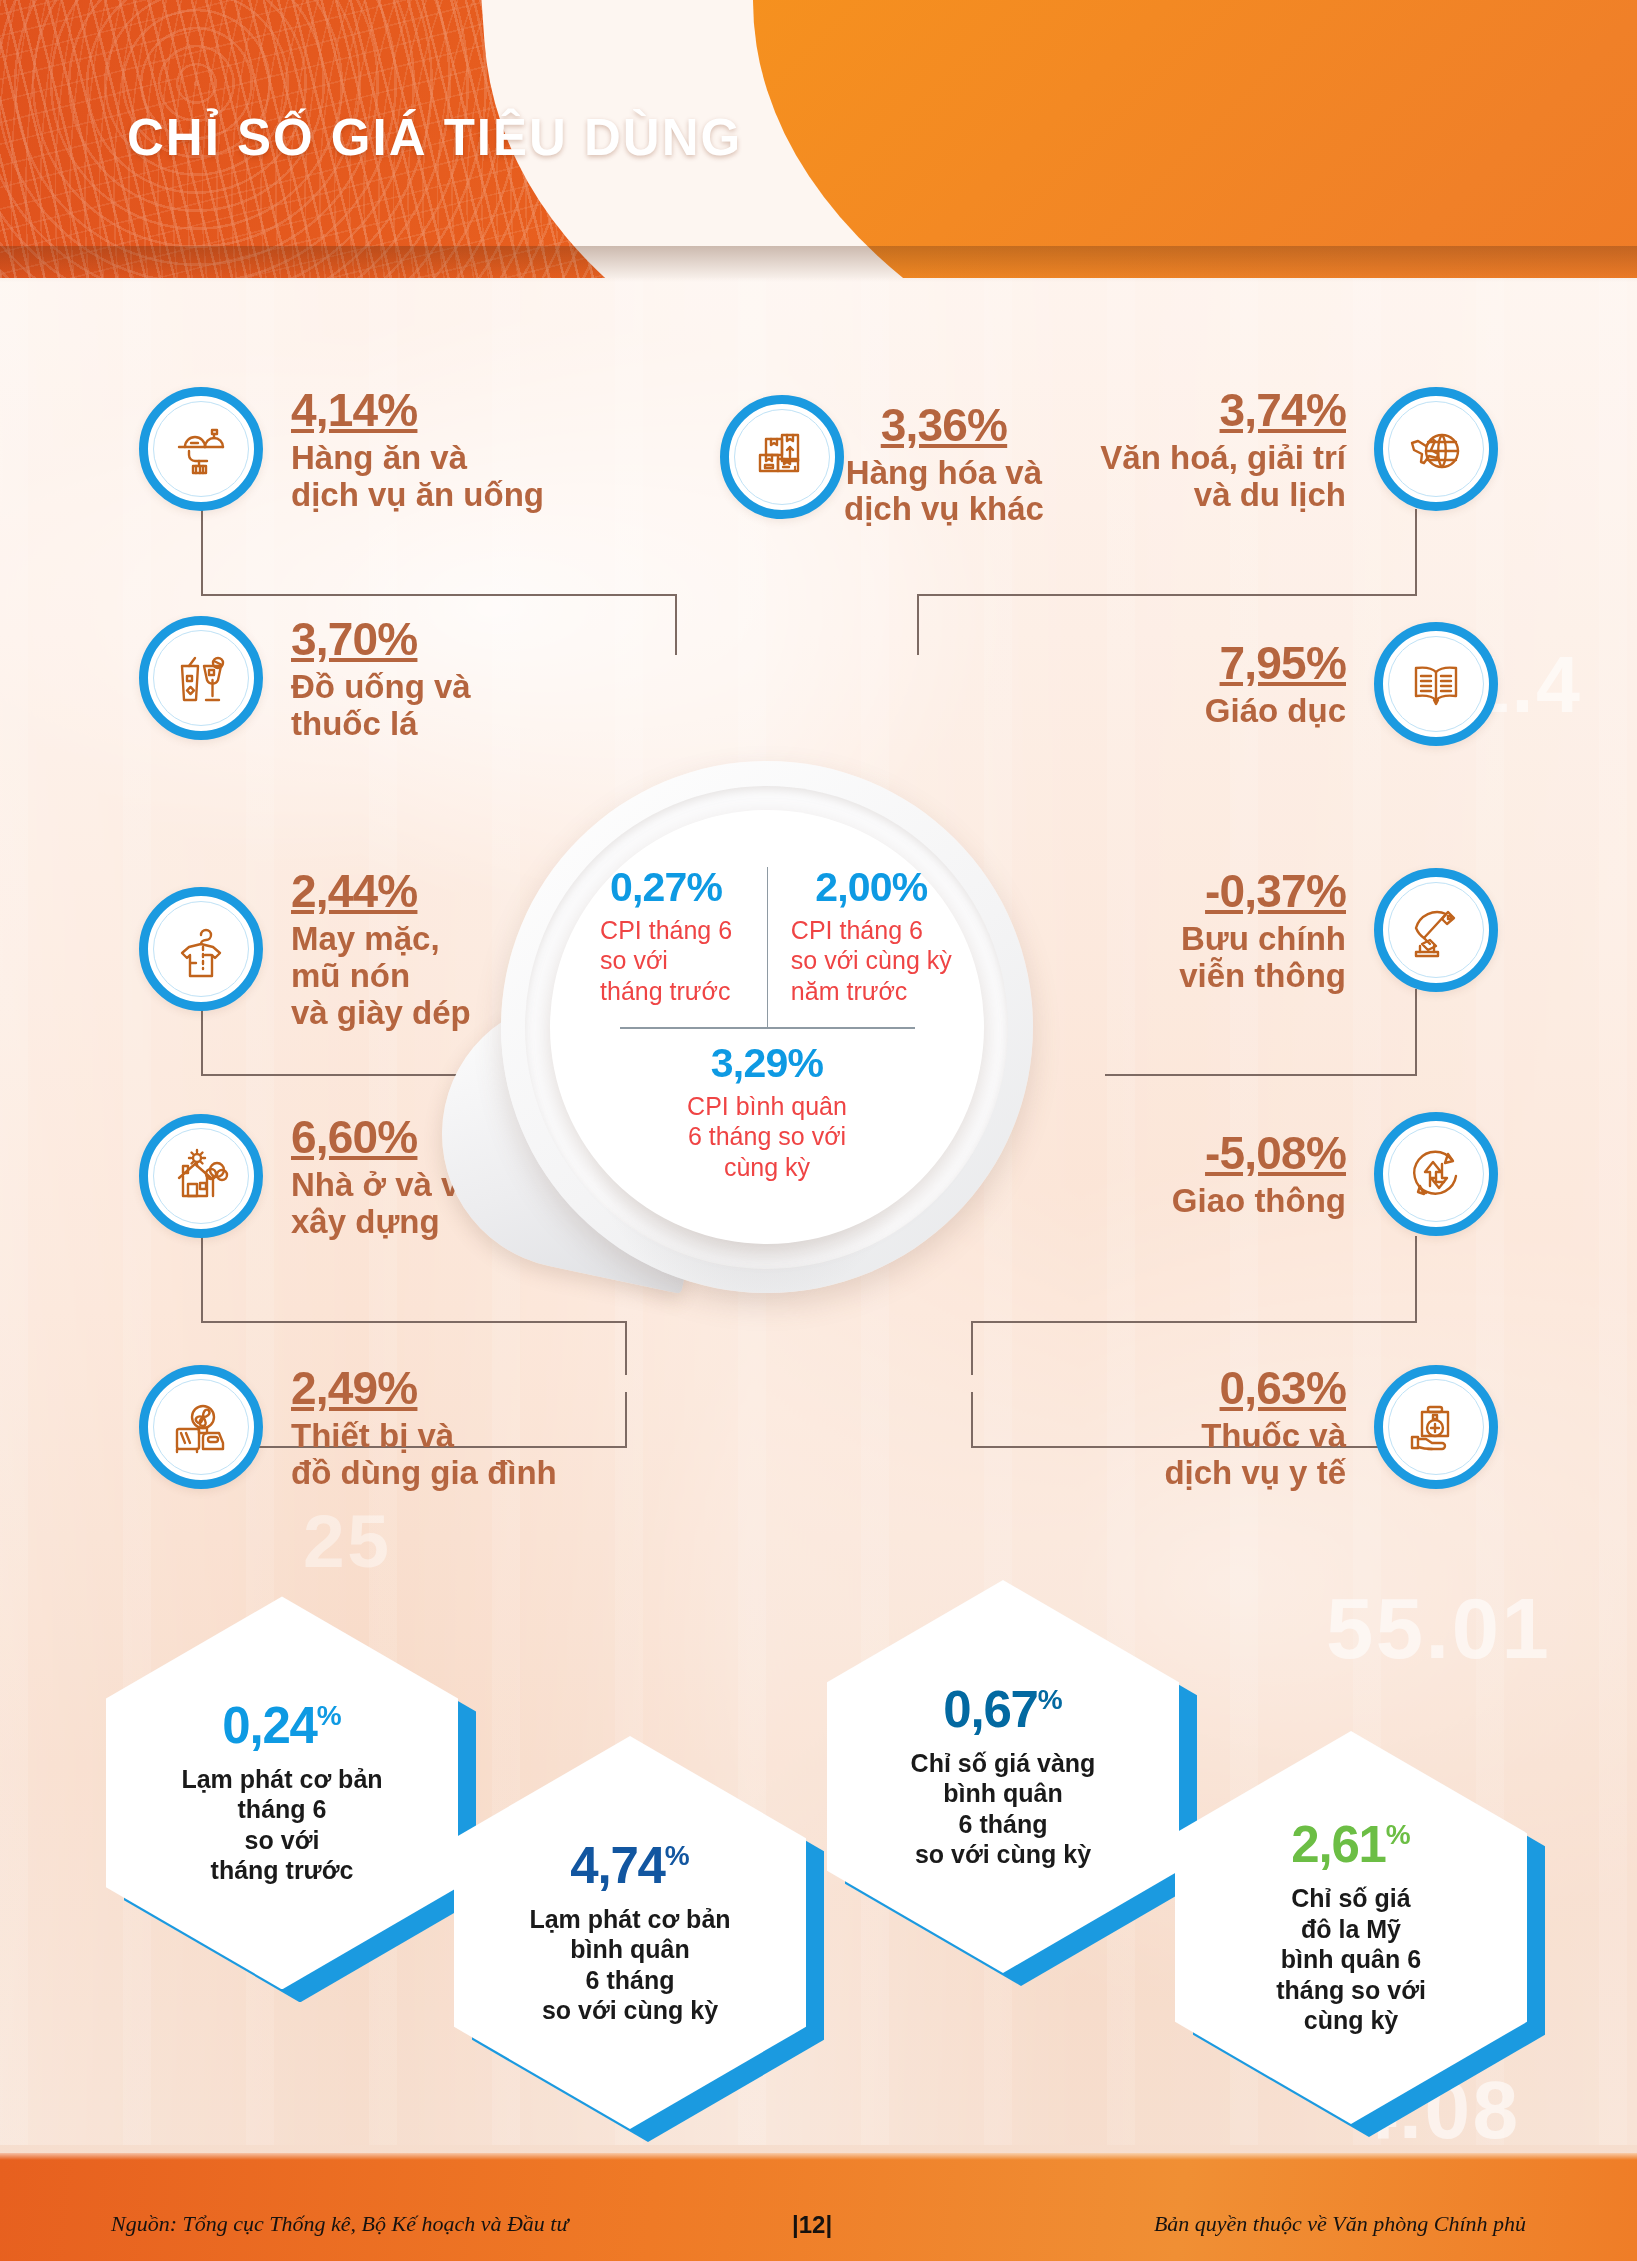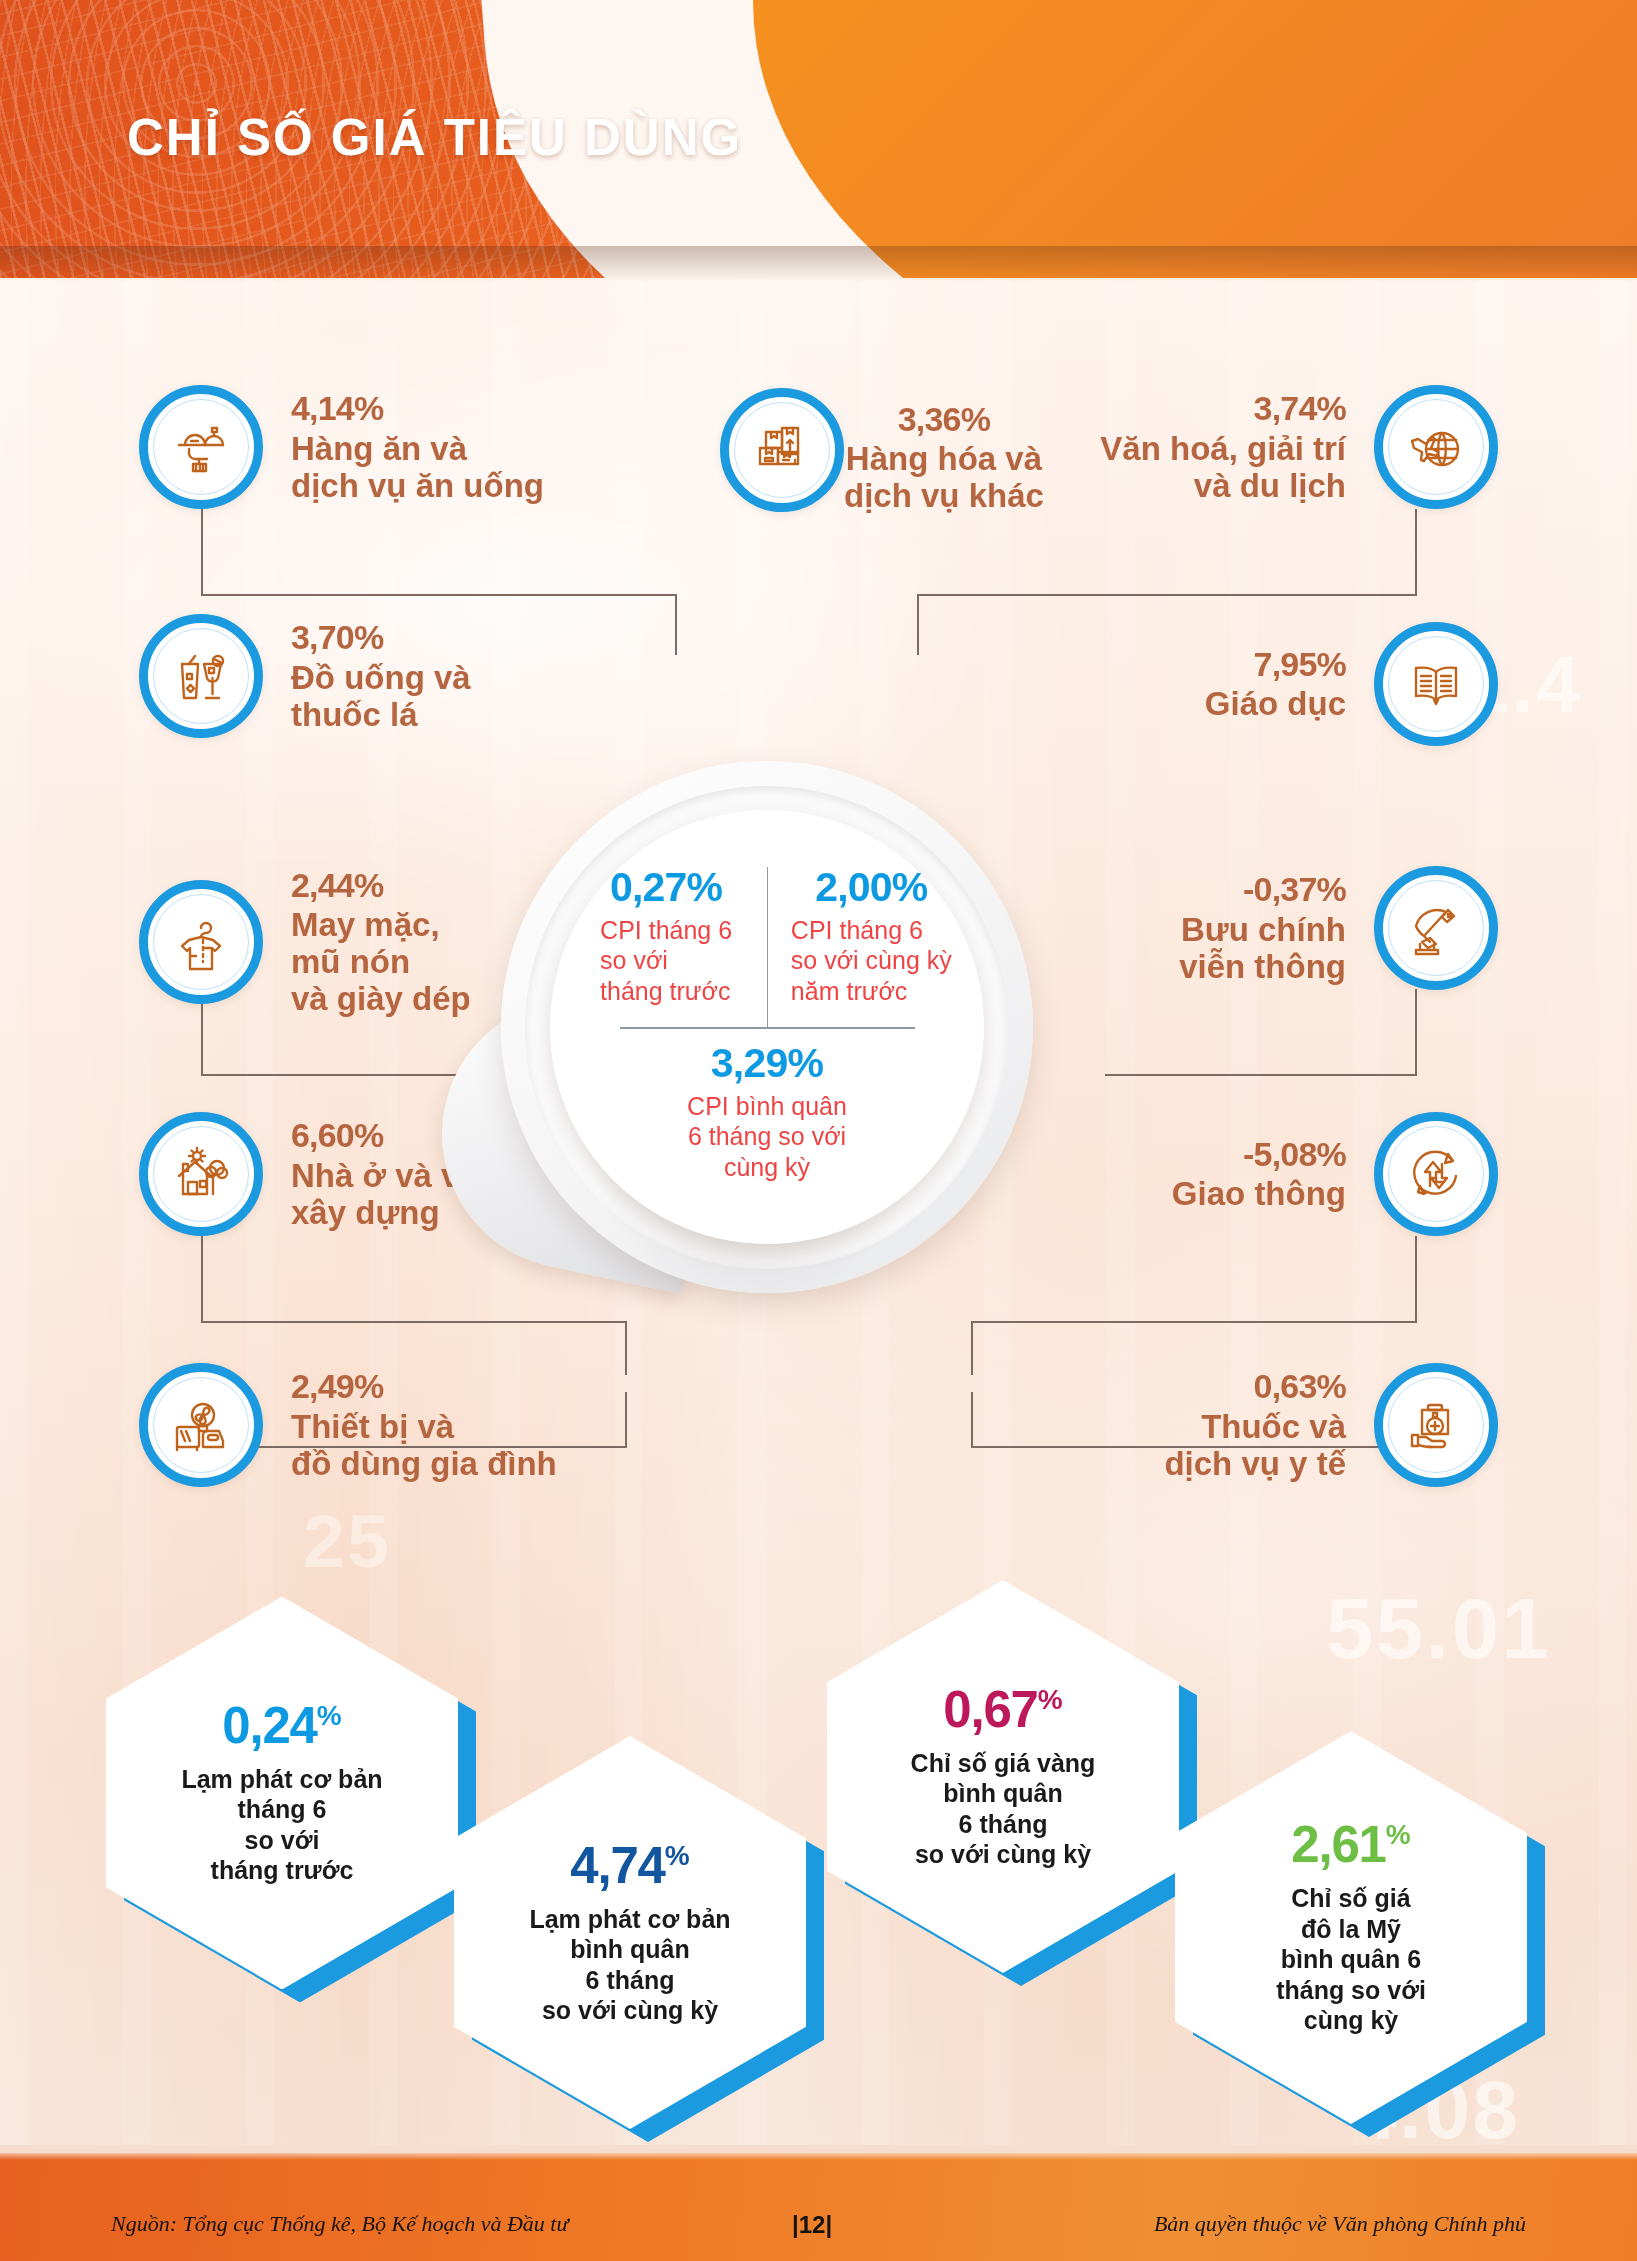--- a/index.html
+++ b/index.html
@@ -114,21 +114,21 @@
   }
   .badge::after{
     content:""; position:absolute; inset:4.9px; border-radius:50%;
     border:1.6px solid #bfe2f6;
   }
   .badge svg{ width:64px; height:64px; display:block; position:relative; z-index:2;}
   .cat-txt{ color:#b5653f; line-height:1.12; }
   .cat.left .cat-txt{ text-align:left; margin-left:28px; }
   .cat.right .cat-txt{ text-align:right; margin-right:28px; }
   .cat.center .cat-txt{ text-align:center; }
-  .cat-val{ font-size:34px; font-weight:700; letter-spacing:-0.8px; display:block; }
+  .cat-val{ font-size:46px; font-weight:700; letter-spacing:-0.8px; display:block;text-decoration:underline; }
   .cat-lab{ font-size:33px; font-weight:700; display:block; margin-top:3.3px; white-space:pre-line;}
 
   
   #c-food      { left:139px;  top:385px; }
   #c-drink     { left:139px;  top:614px; }
   #c-cloth     { left:139px;  top:866px; }
   #c-house     { left:139px;  top:1112px; }
   #c-appl      { left:139px;  top:1363px; }
   
   #c-other     { left:720px;  top:385px; }
@@ -564,21 +564,21 @@
         <div class="hex-lab">Lạm phát cơ bản
 bình quân
 6 tháng
 so với cùng kỳ</div>
       </div>
     </div>
 
     <div class="hex" id="h3">
       <div class="hex-shadow"></div>
       <div class="hex-face">
-        <div class="hex-val" style="color:#be185d">
+        <div class="hex-val" style="color:#0369a1">
           <span>0,67</span><span class="pct">%</span>
         </div>
         <div class="hex-lab">Chỉ số giá vàng
 bình quân
 6 tháng
 so với cùng kỳ</div>
       </div>
     </div>
 
     <div class="hex" id="h4">

